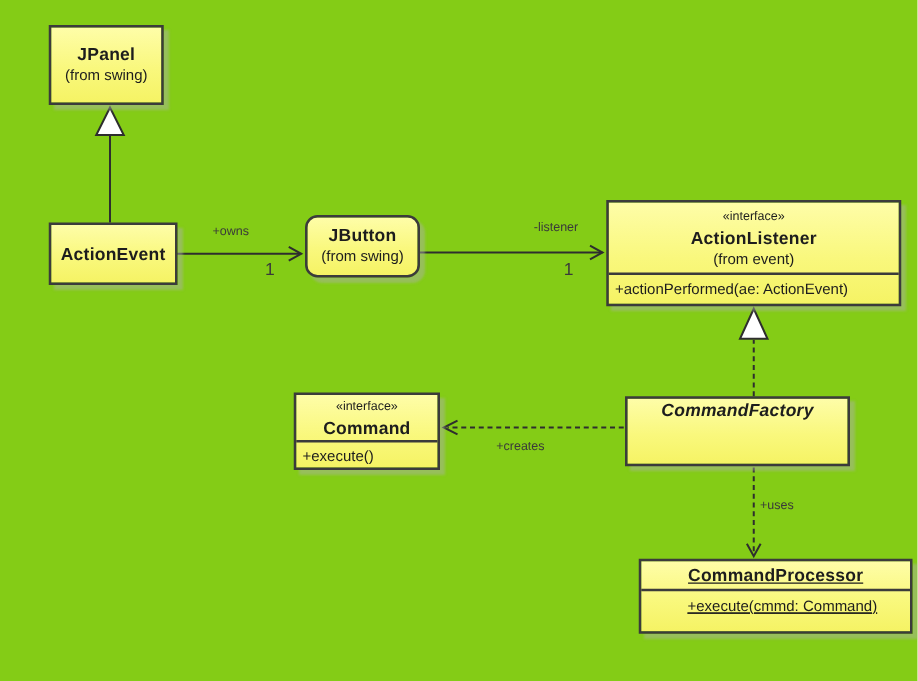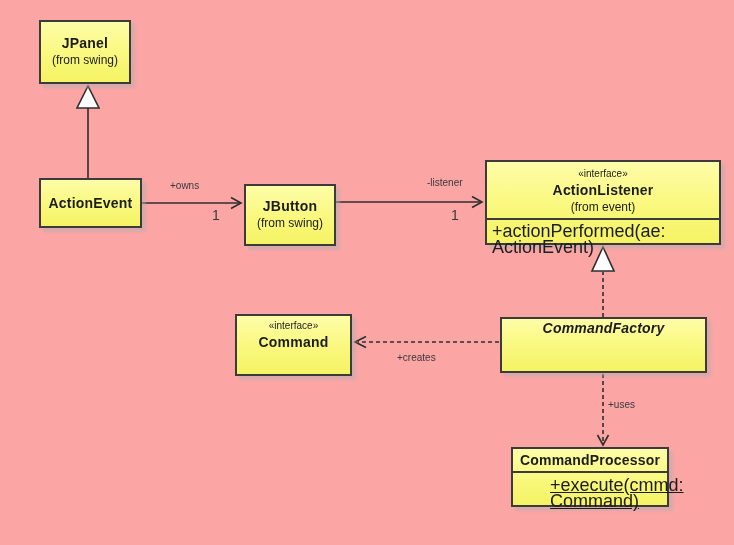--- a/index.html
+++ b/index.html
@@ -1,19 +1,19 @@
 <!DOCTYPE html>
 <html><head>
 <meta charset="utf-8">
 <style>
   html,body{margin:0;padding:0;background:#ffffff;}
   .canvas{
     position:relative;
     width:734px;height:545px;
-    background:#fca5a5;
+    background:#84cc16;
     font-family:"Liberation Sans","DejaVu Sans",sans-serif;
     overflow:hidden;
   }
   svg.edges{position:absolute;left:0;top:0;width:734px;height:545px;}
   .node{
     position:absolute;
     box-sizing:border-box;
     border:2px solid #3b3b3b;
     background:linear-gradient(180deg,#fefda8 0%,#f9f87d 55%,#f5f364 100%);
     box-shadow:4px 4px 2px rgba(175,175,175,0.45);
@@ -25,21 +25,21 @@
     display:flex;flex-direction:column;
     justify-content:center;align-items:center;
     line-height:17px;
   }
   .stereotype{font-size:10px;font-weight:normal;}
   .cls-name{font-size:14px;font-weight:bold;letter-spacing:0.2px;}
   .from{font-size:12px;}
   .methods{
     box-sizing:border-box;
     border-top:2px solid #3b3b3b;
-    font-size:18px;
+    font-size:12px;
     padding:3px 4px 0 5px;
     text-align:left;
     line-height:16px;
   }
   .italic{font-style:italic;}
   .underline{text-decoration:underline;}
   .edge-label{
     position:absolute;
     font-size:10px;
     color:#3a3a3a;
@@ -91,21 +91,21 @@
       <div class="from">(from swing)</div>
     </div>
   </div>
 
   <div class="node" style="left:39px;top:178px;width:103px;height:50px;">
     <div class="title">
       <div class="cls-name">ActionEvent</div>
     </div>
   </div>
 
-  <div class="node" style="left:244px;top:184px;width:92px;height:62px;">
+  <div class="node" style="left:244px;top:172px;width:92px;height:50px;border-radius:10px;">
     <div class="title">
       <div class="cls-name">JButton</div>
       <div class="from">(from swing)</div>
     </div>
   </div>
 
   <div class="node" style="left:485px;top:160px;width:236px;height:85px;">
     <div class="title" style="flex:0 0 56px;">
       <div class="stereotype">«interface»</div>
       <div class="cls-name">ActionListener</div>
@@ -114,29 +114,32 @@
     <div class="methods" style="flex:1;">
       <div>+actionPerformed(ae: ActionEvent)</div>
     </div>
   </div>
 
   <div class="node" style="left:235px;top:314px;width:117px;height:62px;">
     <div class="title" style="flex:0 0 36px;">
       <div class="stereotype">«interface»</div>
       <div class="cls-name">Command</div>
     </div>
+    <div class="methods" style="flex:1;">
+      <div>+execute()</div>
+    </div>
   </div>
 
-  <div class="node" style="left:500px;top:317px;width:207px;height:56px;">
+  <div class="node" style="left:500px;top:317px;width:180px;height:56px;">
     <div class="title" style="flex:0 0 19px;">
       <div class="cls-name italic">CommandFactory</div>
     </div>
   </div>
 
-  <div class="node" style="left:511px;top:447px;width:158px;height:60px;">
+  <div class="node" style="left:511px;top:447px;width:219px;height:60px;text-decoration:underline;">
     <div class="title" style="flex:0 0 22px;">
       <div class="cls-name">CommandProcessor</div>
     </div>
     <div class="methods" style="flex:1;padding-top:4px;padding-left:37px;">
       <div class="underline">+execute(cmmd: Command)</div>
     </div>
   </div>
 
   <div class="edge-label" style="left:170px;top:180px;">+owns</div>
   <div class="edge-label mult" style="left:212px;top:207px;">1</div>

